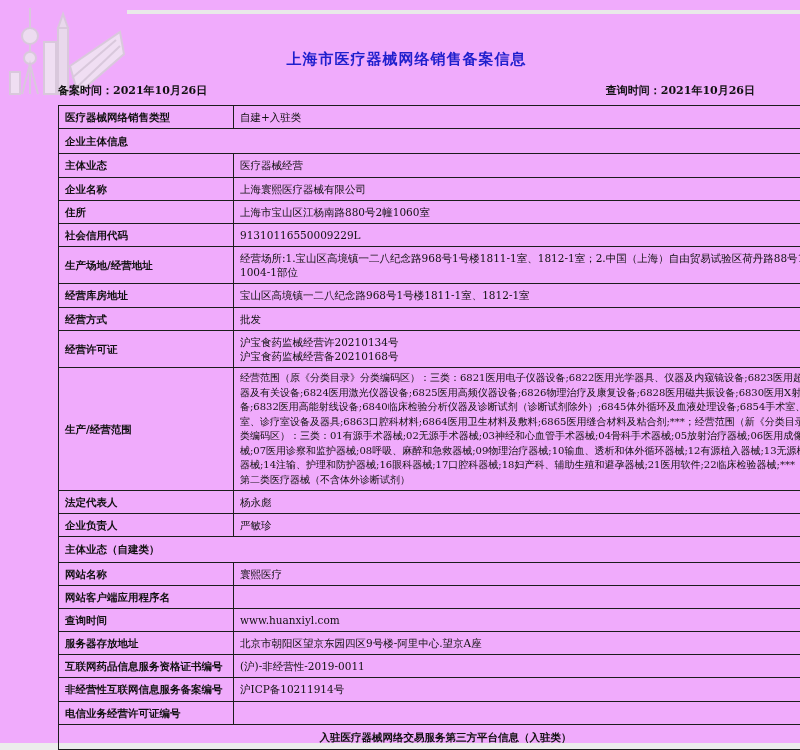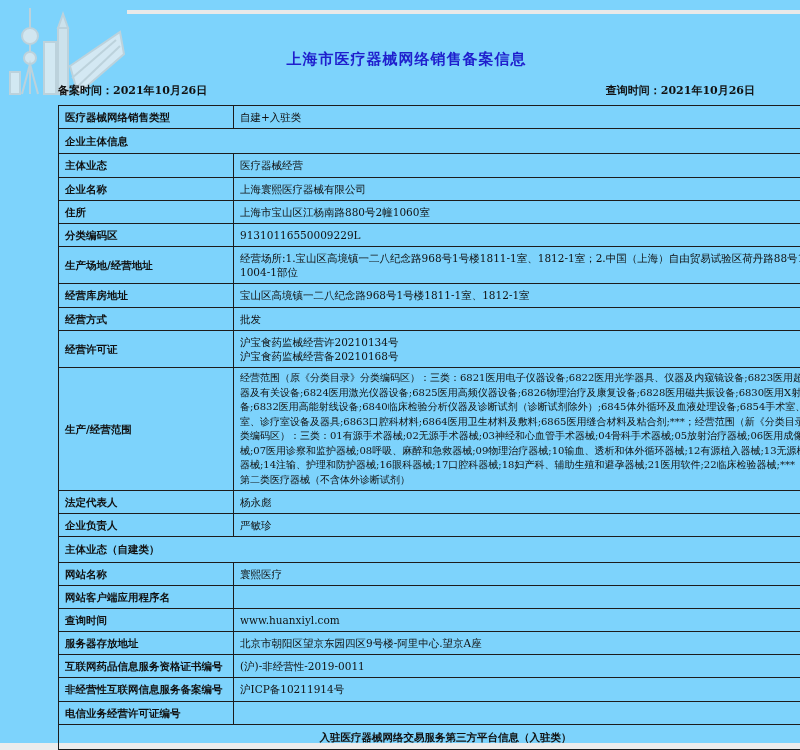--- a/index.html
+++ b/index.html
@@ -1,19 +1,19 @@
 <!DOCTYPE html>
 <html><head>
 <meta charset="utf-8">
 <style>
   html,body{margin:0;padding:0;}
   #page{
     position:relative;
     width:800px;height:750px;
-    background:#7dd3fc;
+    background:#f0abfc;
     overflow:hidden;
     font-family:"DejaVu Serif","Liberation Serif",serif;
     color:#111;
   }
   .top-strip{position:absolute;left:127px;top:10px;width:673px;height:4px;background:#e9e9e9;}
   .bottom-strip{position:absolute;left:0;top:743px;width:800px;height:7px;background:#ececec;}
   .watermark{position:absolute;left:8px;top:2px;opacity:.75;}
   .content{position:absolute;left:58px;top:44px;width:697px;}
   .title{
     text-align:center;font-size:15px;font-weight:bold;
@@ -85,21 +85,21 @@
       </tr>
       <tr>
         <td class="lbl">企业名称</td>
         <td>上海寰熙医疗器械有限公司</td>
       </tr>
       <tr>
         <td class="lbl">住所</td>
         <td>上海市宝山区江杨南路880号2幢1060室</td>
       </tr>
       <tr>
-        <td class="lbl">分类编码区</td>
+        <td class="lbl">社会信用代码</td>
         <td>91310116550009229L</td>
       </tr>
       <tr>
         <td class="lbl">生产场地/经营地址</td>
         <td>经营场所:1.宝山区高境镇一二八纪念路968号1号楼1811-1室、1812-1室；2.中国（上海）自由贸易试验区荷丹路88号10楼1004-1部位</td>
       </tr>
       <tr>
         <td class="lbl">经营库房地址</td>
         <td>宝山区高境镇一二八纪念路968号1号楼1811-1室、1812-1室</td>
       </tr>

